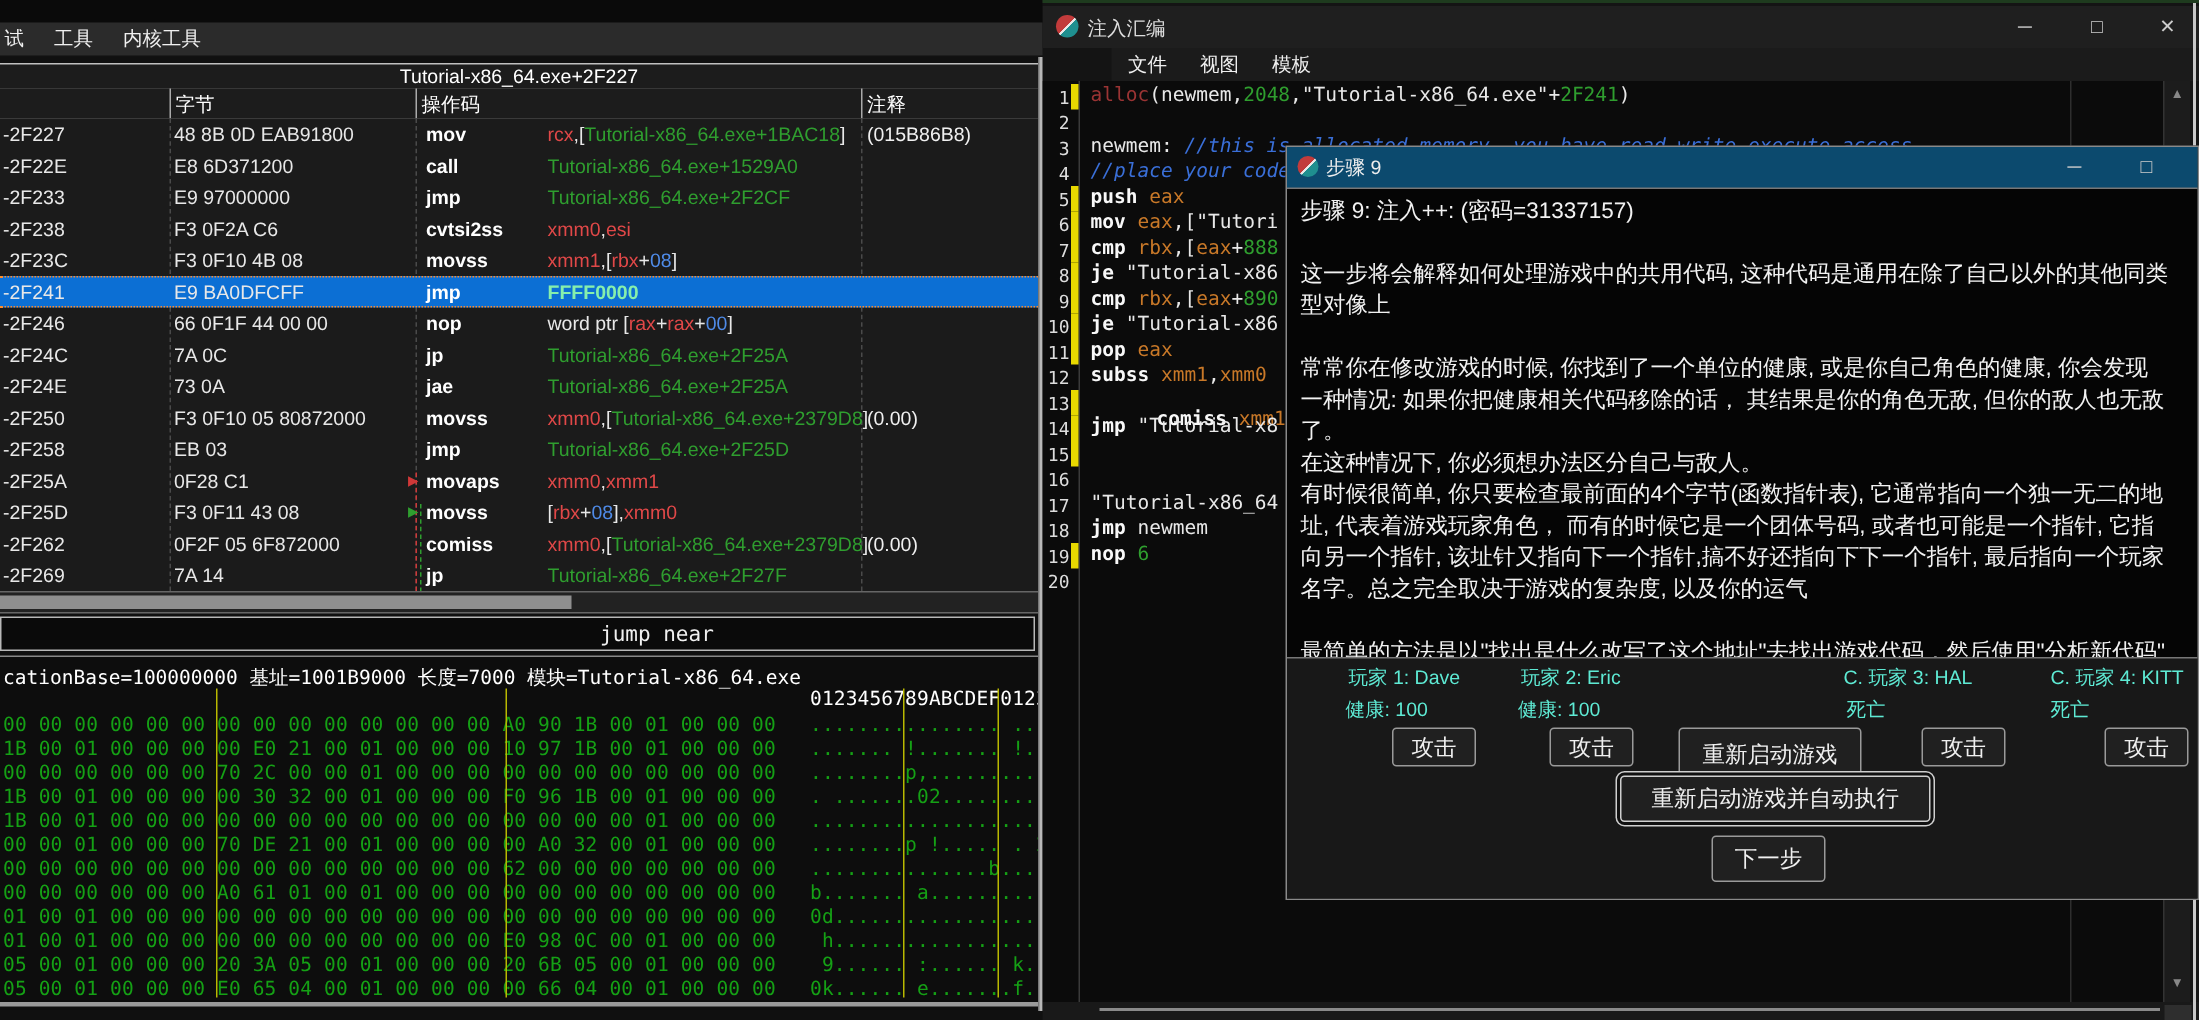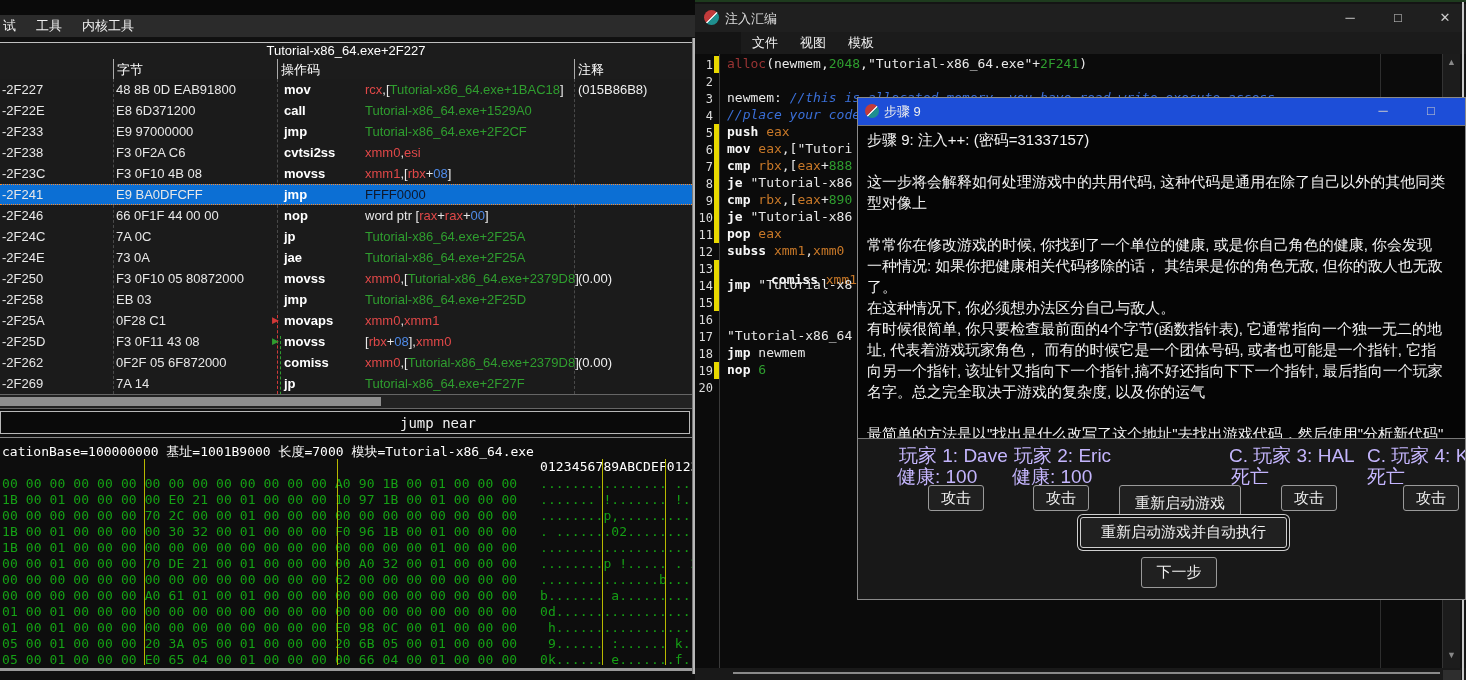--- a/index.html
+++ b/index.html
@@ -21,21 +21,21 @@
   .colsep{position:absolute;top:0;height:315px;width:0;border-left:1px dashed #4a4a4a;}
   .drow{position:absolute;left:0;width:692px;height:21px;font-size:13px;line-height:21px;white-space:pre;}
   .drow .a{position:absolute;left:2px;}
   .drow .b{position:absolute;left:116px;}
   .drow .m{position:absolute;left:284px;font-weight:bold;color:#fff;}
   .drow .o{position:absolute;left:341px;margin-left:24px;}
   .drow .c{position:absolute;left:578px;color:#f0f0f0;}
   .drow.sel{background:#0c6fd4;border-top:1px dotted #ff8c28;border-bottom:1px dotted #ff8c28;height:19px;line-height:19px;}
   .drow .arrow{position:absolute;left:272px;font-size:9px;top:0px;}
   .tk-w{color:#e8e8e8;} .tk-r{color:#e04848;} .tk-g{color:#2f9e2f;} .tk-b{color:#4f8be8;}
-  .tk-y{color:#0f172a;} .tk-mn{color:#f8f8f8;font-weight:bold;} .tk-cm{color:#3a6fd8;font-style:italic;}
+  .tk-y{color:#86efac;font-weight:bold;} .tk-mn{color:#f8f8f8;font-weight:bold;} .tk-cm{color:#3a6fd8;font-style:italic;}
   .tk-fn{color:#9b3434;} .tk-or{color:#c87828;} .tk-nm{color:#2f9e2f;}
   #jline-red{left:277px;top:236px;width:0;height:84px;border-left:1px dashed #d03838;}
   #jline-green{left:280px;top:257px;width:0;height:84px;border-left:1px dashed #2f9e2f;}
   #dis-hscroll{left:0;top:394px;width:692px;height:13px;background:#222;border-top:1px solid #666;border-bottom:1px solid #666;}
   #dis-hthumb{left:0;top:2px;width:381px;height:9px;background:#8f8f8f;position:absolute;}
   #jumpbar{left:0;top:411px;width:690px;height:23px;background:#0a0a0a;border:1px solid #b8b8b8;box-sizing:border-box;}
   #jumpbar span{position:absolute;left:399px;top:3px;font-family:"DejaVu Sans Mono",monospace;font-size:14px;color:#f0f0f0;}
   #hexview{left:0;top:437px;width:692px;height:232px;background:#0d0d0d;border-top:1px solid #888;overflow:hidden;}
   #hex-info{position:absolute;left:2px;top:5px;font-family:"DejaVu Sans Mono",monospace;font-size:13px;color:#fff;white-space:pre;}
   .hexmono{font-family:"DejaVu Sans Mono",monospace;font-size:13px;letter-spacing:0.1px;white-space:pre;}
@@ -60,26 +60,26 @@
   .cl-mark{position:absolute;left:19px;width:5px;height:17px;background:#e8d800;}
   .cl-text{position:absolute;left:32px;font-family:"DejaVu Sans Mono",monospace;font-size:13px;white-space:pre;}
   #inj-vscroll{position:absolute;left:747px;top:52px;width:17px;height:614px;background:#1c1c1c;border-left:1px solid #333;}
   #inj-vscroll .ar{position:absolute;left:4px;color:#888;font-size:9px;}
   #inj-hscroll{position:absolute;left:0;top:666px;width:771px;height:14px;background:#191919;}
   #inj-hthumb{position:absolute;left:38px;top:4px;width:707px;height:2px;background:#8a8a8a;}
   #inj-corner{position:absolute;left:748px;top:2px;width:18px;height:10px;background:#2e2e2e;}
   #inj-rborder{position:absolute;left:767px;top:0;width:2px;height:680px;background:#c8c8c8;}
   
   #step-win{left:857px;top:97px;width:609px;height:503px;background:#050505;border:1px solid #8a8a8a;box-sizing:border-box;overflow:hidden;z-index:5;}
-  #step-title{position:absolute;left:0;top:0;width:609px;height:27px;background:#1d4ed8;border-bottom:1px solid #777;}
+  #step-title{position:absolute;left:0;top:0;width:609px;height:27px;background:#0c4a6e;border-bottom:1px solid #777;}
   #step-title .t{position:absolute;left:26px;top:5px;font-size:13px;color:#eee;}
   #step-text{position:absolute;left:0;top:27px;width:609px;height:313px;overflow:hidden;}
   .sline{position:absolute;left:9px;width:720px;font-size:15px;color:#f2f2f2;white-space:pre;}
   #game-panel{position:absolute;left:0;top:340px;width:609px;height:163px;background:#181818;border-top:1px solid #777;}
-  .gp-label{position:absolute;font-size:19px;color:#c4b5fd;white-space:pre;}
+  .gp-label{position:absolute;font-size:13px;color:#5eead4;white-space:pre;}
   .gbtn{position:absolute;background:#202020;border:1px solid #9a9a9a;border-radius:3px;color:#f0f0f0;font-size:15px;font-family:"Liberation Sans",sans-serif;text-align:center;padding:0;}
   .atk{width:56px;height:26px;}
   #btn-restart{left:261px;top:46px;width:122px;height:36px;}
   #btn-restart-auto{left:222px;top:78px;width:207px;height:31px;border:1px solid #cfcfcf;box-shadow:0 0 0 2px #101010,0 0 0 3px #cfcfcf;}
   #btn-next{left:283px;top:118px;width:76px;height:31px;}
 </style>
 </head>
 <body>
 
 <div class="abs" id="left-win">

